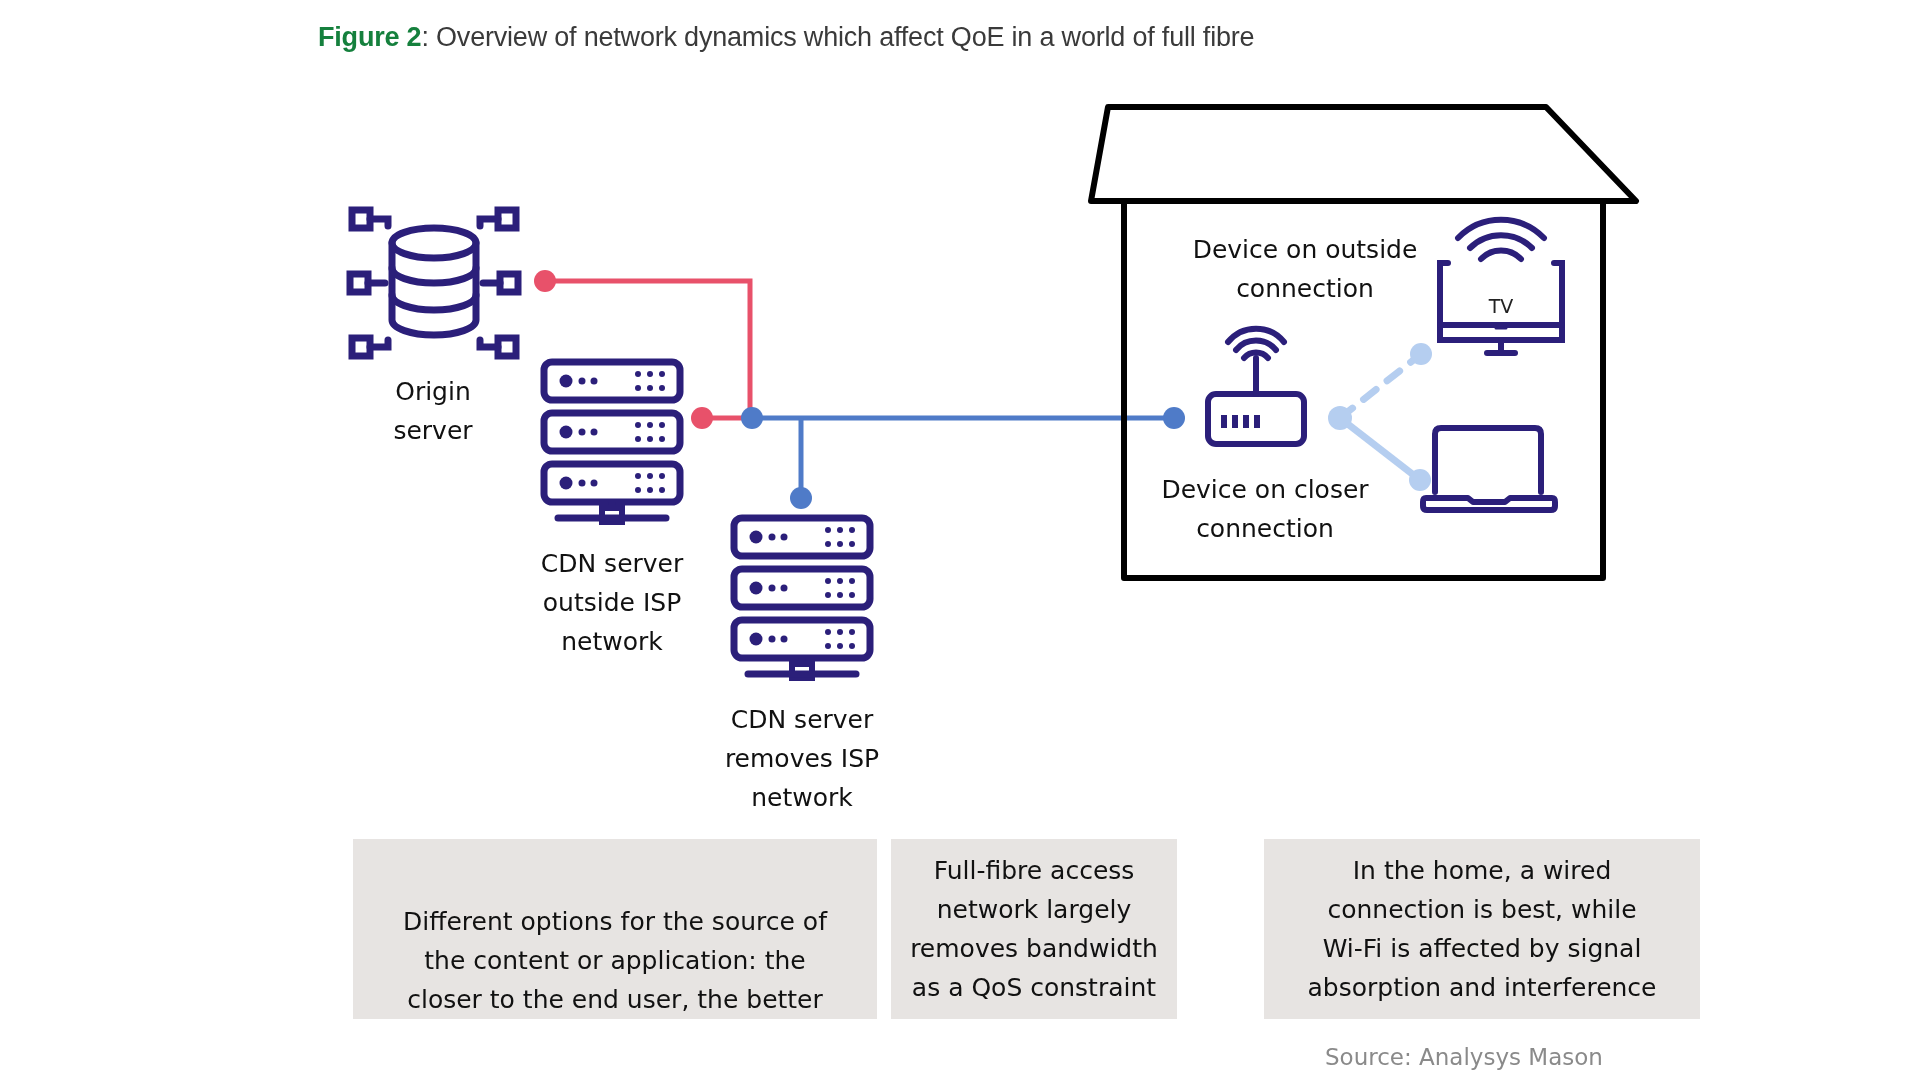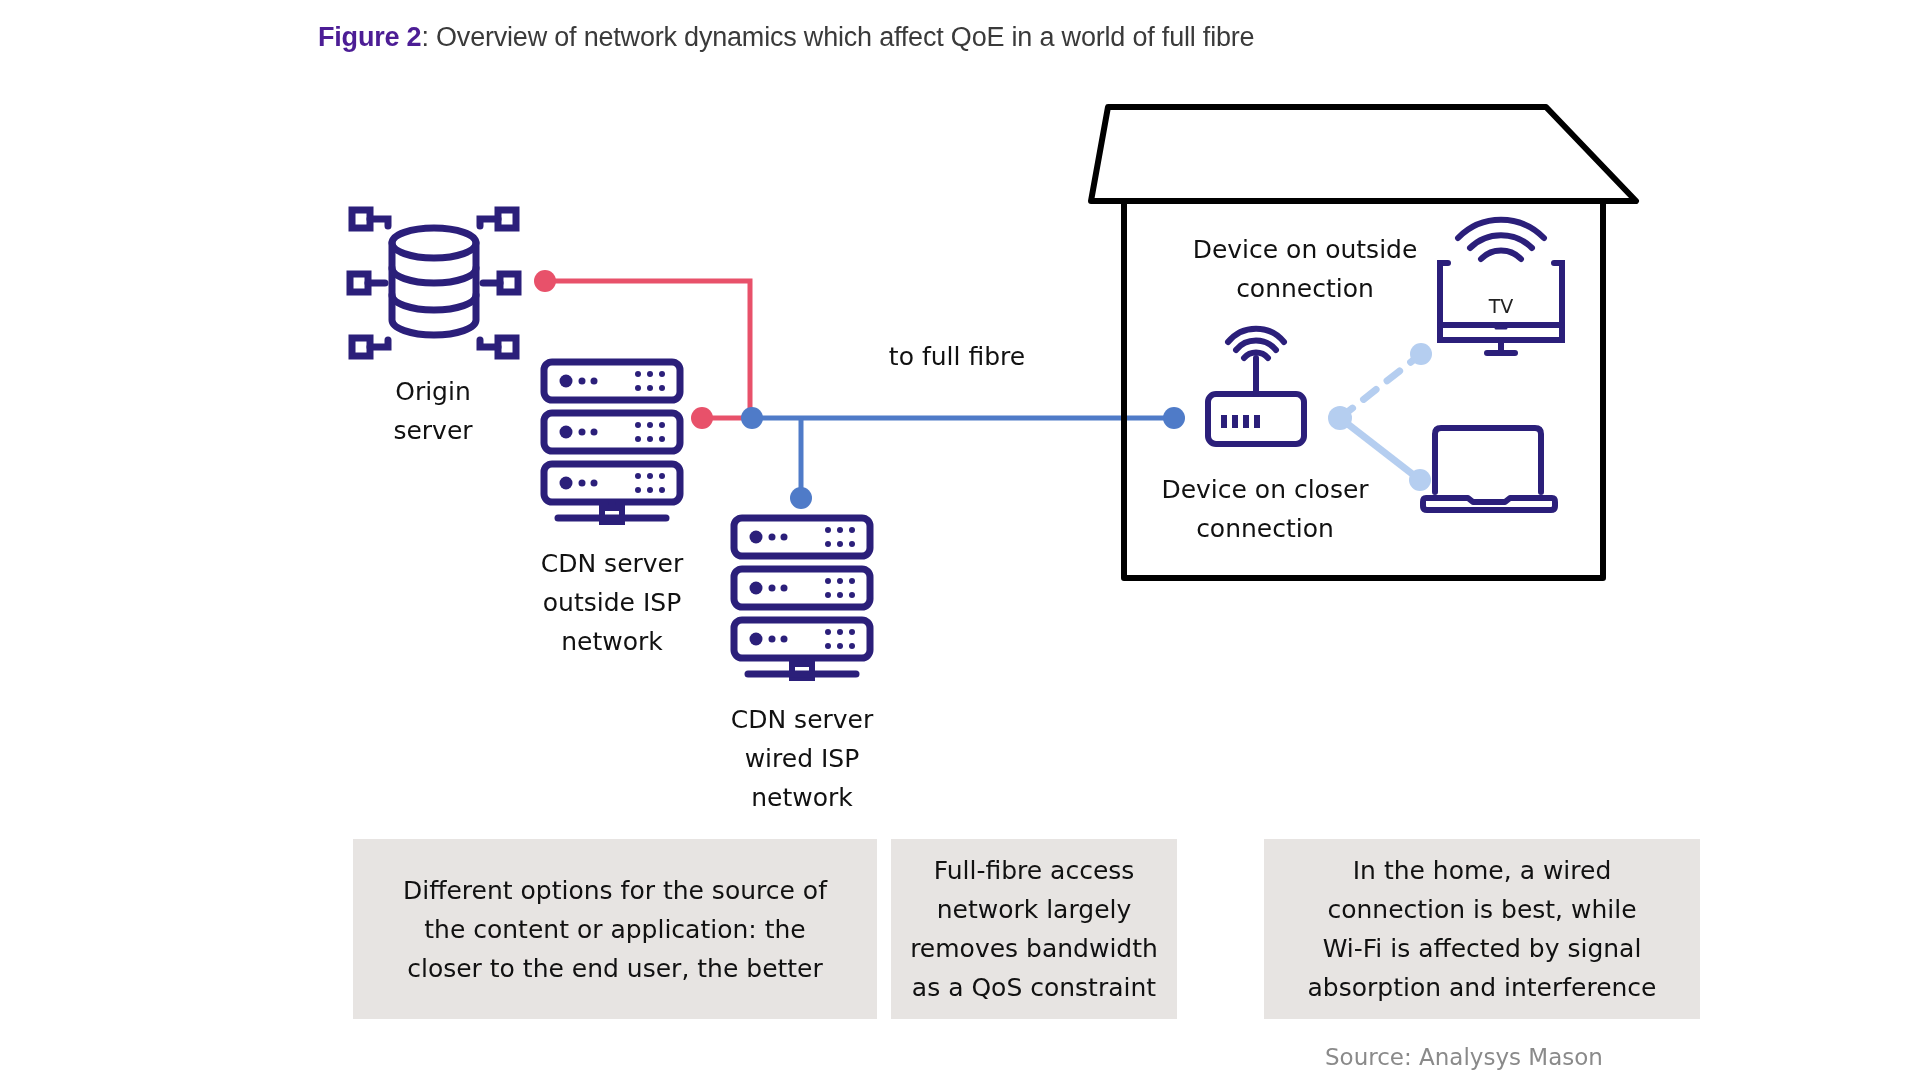--- a/index.html
+++ b/index.html
@@ -1,18 +1,18 @@
 <!DOCTYPE html>
 <html><head>
 <meta charset="utf-8">
 <style>
   html, body { margin: 0; padding: 0; background: #ffffff; }
   body { width: 1920px; height: 1080px; position: relative; overflow: hidden; font-family: "Liberation Sans", sans-serif; }
   .title { position: absolute; left: 318px; top: 22px; font-size: 27px; color: #3a3a3a; font-family: "Liberation Sans", sans-serif; letter-spacing: -0.2px; white-space: nowrap; }
-  .title b { font-weight: 700; color: #4c1d95; }
+  .title b { font-weight: 700; color: #15803d; }
   svg#diagram { position: absolute; left: 0; top: 0; }
   .lbl { position: absolute; font-family: "DejaVu Sans", sans-serif; font-size: 25px; color: #111111; text-align: center; line-height: 39px; white-space: nowrap; }
   .box { position: absolute; background: #e7e4e2; display: flex; align-items: center; justify-content: center; text-align: center; font-family: "DejaVu Sans", sans-serif; font-size: 25px; line-height: 39px; color: #111111; }
   .box span { display: block; white-space: pre-line; }
   .source { position: absolute; left: 1325px; top: 1044px; font-family: "DejaVu Sans", sans-serif; font-size: 23px; color: #8a8a8a; white-space: nowrap; }
 </style>
 </head>
 <body>
 
 <div class="title"><b>Figure 2</b><span>: Overview of network dynamics which affect QoE in a world of full fibre</span></div>
@@ -134,39 +134,38 @@
 </div>
 
 <div class="lbl" style="left:520px; top:544px; width:184px;">
   <div>CDN server</div>
   <div>outside ISP</div>
   <div>network</div>
 </div>
 
 <div class="lbl" style="left:710px; top:700px; width:184px;">
   <div>CDN server</div>
-  <div>wired ISP</div>
+  <div>removes ISP</div>
   <div>network</div>
 </div>
 
 <div class="lbl" style="left:800px; top:337px; width:314px;">
-  <div>to full fibre</div>
 </div>
 
 <div class="lbl" style="left:1170px; top:230px; width:270px;">
   <div>Device on outside</div>
   <div>connection</div>
 </div>
 
 <div class="lbl" style="left:1140px; top:470px; width:250px;">
   <div>Device on closer</div>
   <div>connection</div>
 </div>
 
-<div class="box" style="left:353px; top:839px; width:524px; height:180px;">
+<div class="box" style="left:353px; top:839px; width:524px; height:180px;align-items:flex-end;">
   <span>Different options for the source of
 the content or application: the
 closer to the end user, the better</span>
 </div>
 <div class="box" style="left:891px; top:839px; width:286px; height:180px;">
   <span>Full-fibre access
 network largely
 removes bandwidth
 as a QoS constraint</span>
 </div>

